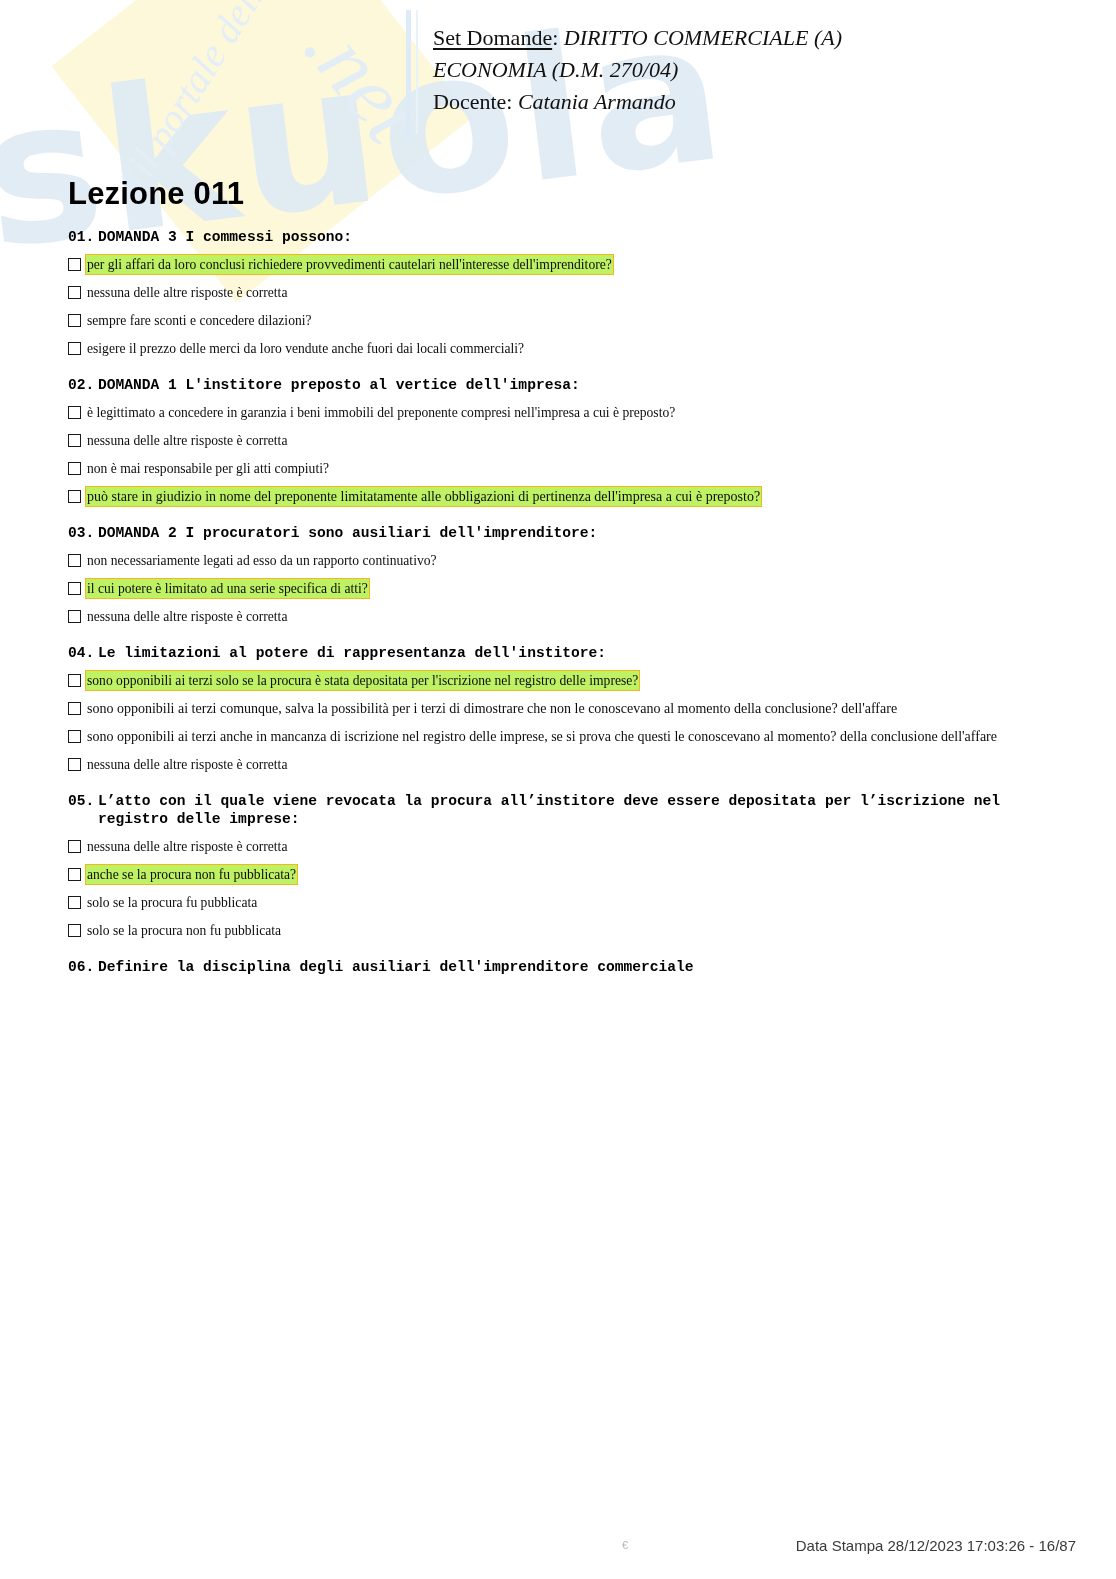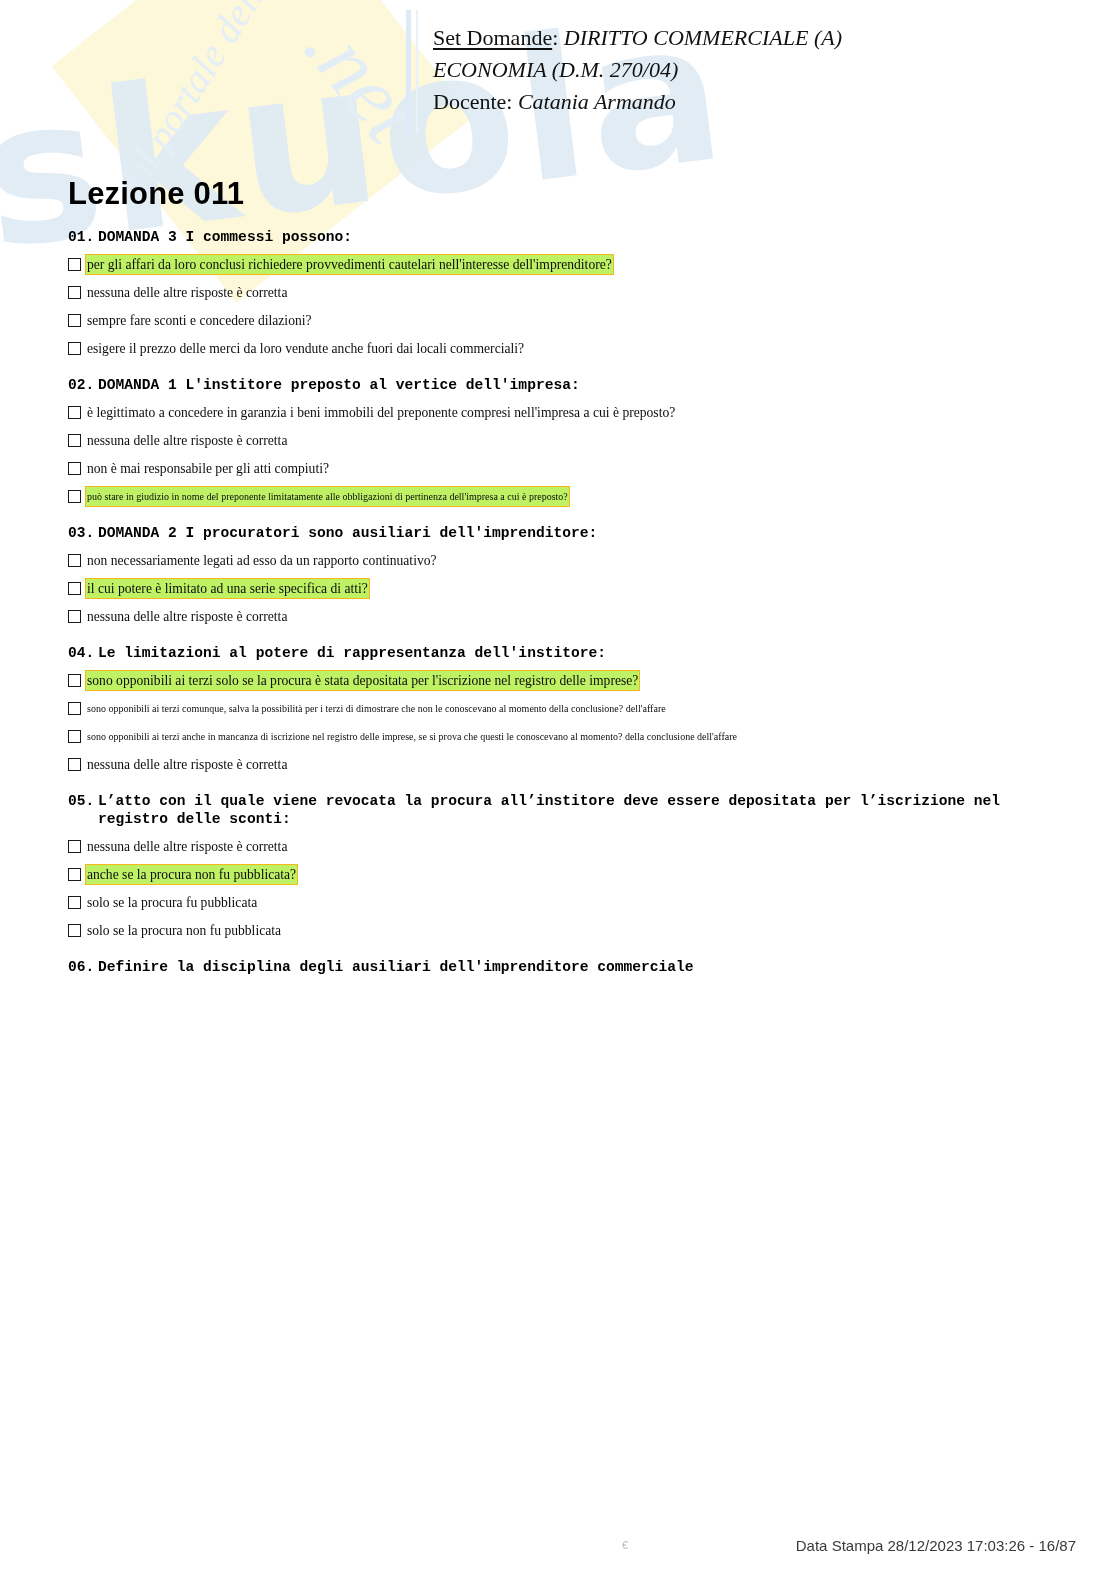--- a/index.html
+++ b/index.html
@@ -168,21 +168,21 @@
     font-size: 13.6px;
     line-height: 17px;
     color: #0d0d0d;
     padding: 1px 1px 1px 1px;
     display: inline;
   }
   .answer-text.hl {
     background: #bef264;
     box-shadow: 0 0 0 1px #f5b819;
   }
-  .answer-text.wide { font-size: 10px; }
+  .answer-text.wide { font-size: 14px; }
 
   
   .q-block-open { margin-bottom: 8px; }
 
   
   .footer {
     position: absolute;
     left: 0;
     bottom: 8px;
     width: 1116px;
@@ -323,21 +323,21 @@
             </div>
             <div class="answer-row">
               <span class="checkbox"></span>
               <span class="answer-text">nessuna delle altre risposte è corretta</span>
             </div>
           </div>
         </div>
         <div class="question-block">
           <div class="q-heading">
             <span class="q-num">05.</span>
-            <span class="q-text">L’atto con il quale viene revocata la procura all’institore deve essere depositata per l’iscrizione nel registro delle sconti:</span>
+            <span class="q-text">L’atto con il quale viene revocata la procura all’institore deve essere depositata per l’iscrizione nel registro delle imprese:</span>
           </div>
           <div class="answers">
             <div class="answer-row">
               <span class="checkbox"></span>
               <span class="answer-text">nessuna delle altre risposte è corretta</span>
             </div>
             <div class="answer-row">
               <span class="checkbox"></span>
               <span class="answer-text hl">anche se la procura non fu pubblicata?</span>
             </div>

